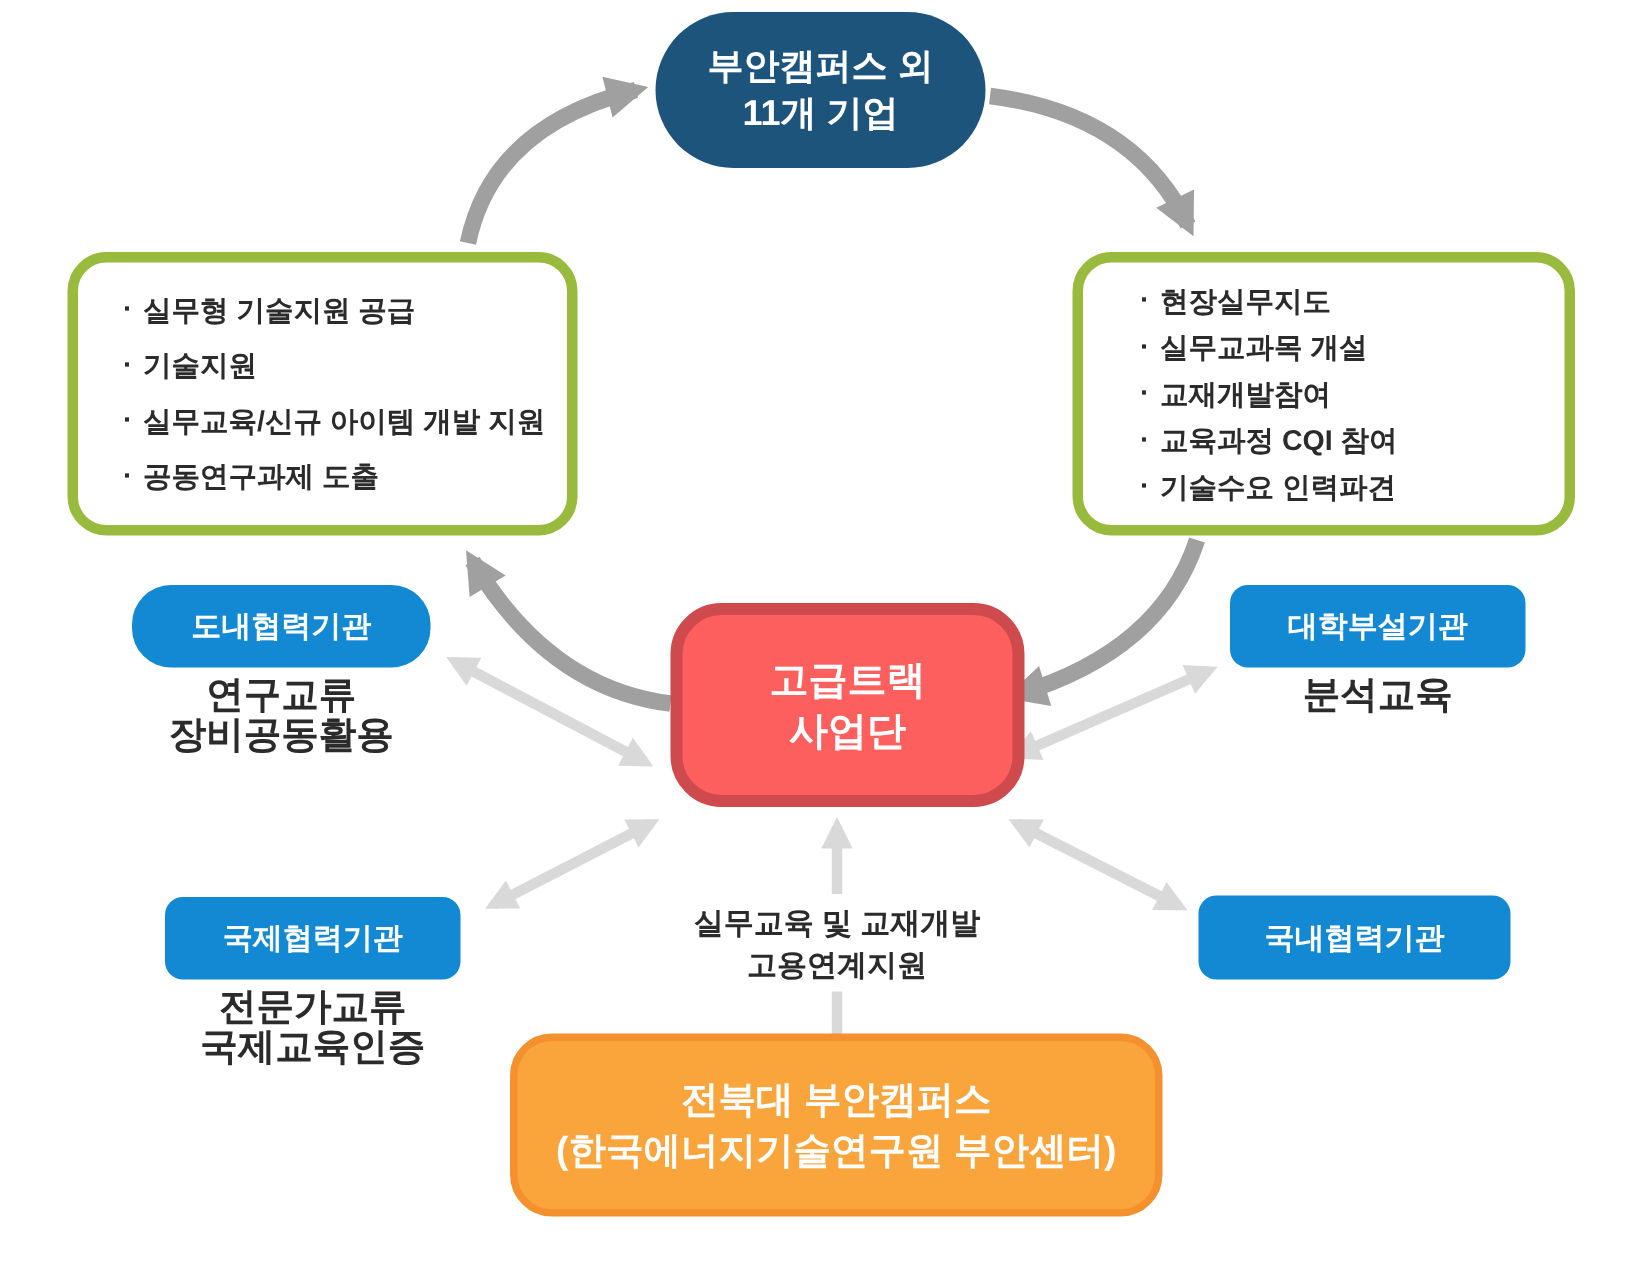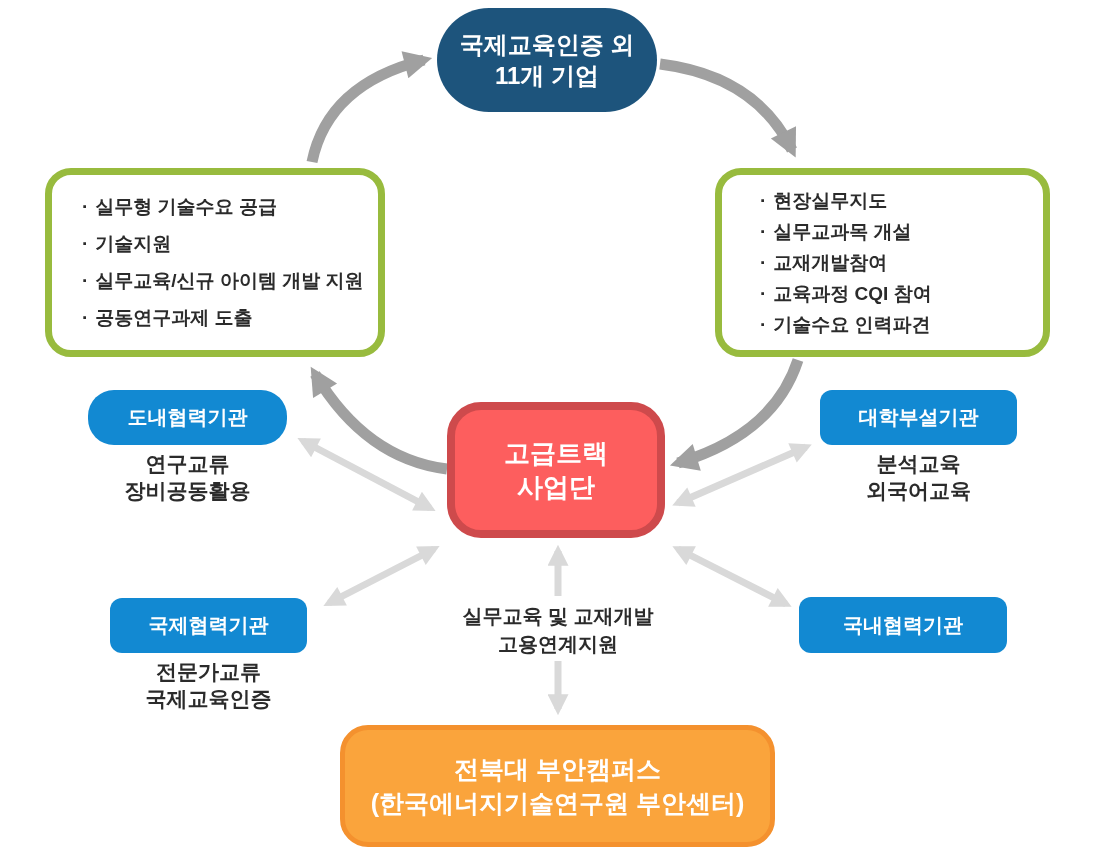--- a/index.html
+++ b/index.html
@@ -16,41 +16,41 @@
   .green-box{
     background:#ffffff;border:7px solid #98bb3e;border-radius:26px;
     align-items:flex-start;justify-content:space-around;
     color:#2b2b2b;font-size:19px;font-weight:600;
   }
   #left-box{left:45px;top:168px;width:340px;height:189px;padding:14px 8px 14px 30px;}
   #right-box{left:715px;top:168px;width:335px;height:189px;padding:10px 8px 10px 38px;}
   .bullet-row{display:flex;align-items:center;white-space:nowrap;}
   .bullet-row .dot{margin-right:7px;}
   .red-box{
-    left:447px;top:402px;width:218px;height:136px;border-radius:34px;
+    left:447px;top:402px;width:236px;height:136px;border-radius:34px;
     border:8px solid #ce4a4c;color:#ffffff;font-size:26px;font-weight:bold;
     line-height:34px;text-align:center;white-space:nowrap;
   }
   .blue-label{
     border-radius:12px;color:#ffffff;font-size:20px;font-weight:bold;white-space:nowrap;
   }
   #p-donae{left:88px;top:390px;width:199px;height:55px;border-radius:26px;}
   #p-daehak{left:820px;top:390px;width:197px;height:55px;}
   #p-gukje{left:110px;top:598px;width:197px;height:55px;}
   #p-guknae{left:799px;top:597px;width:208px;height:56px;justify-content:center;}
   .sub-text{
     position:absolute;z-index:1;text-align:center;color:#2b2b2b;
-    font-size:21px;font-weight:600;line-height:27px;white-space:nowrap;
+    font-size:25px;font-weight:600;line-height:27px;white-space:nowrap;
   }
   #s-donae{left:88px;top:450px;width:199px;}
   #s-daehak{left:820px;top:450px;width:197px;}
   #s-gukje{left:110px;top:658px;width:197px;}
   #center-caption{left:420px;top:602px;width:276px;font-size:20px;line-height:28px;}
   .orange-box{
-    left:340px;top:725px;width:435px;height:122px;border-radius:28px;
+    left:340px;top:689px;width:435px;height:122px;border-radius:28px;
     border:5px solid #f4912e;color:#ffffff;font-size:25px;font-weight:bold;
     line-height:34px;text-align:center;white-space:nowrap;
   }
 </style>
 </head>
 <body>
 
 <div id="canvas">
 
   <svg id="arrows" width="1100" height="855" viewBox="0 0 1100 855">
@@ -70,28 +70,28 @@
 
     <path d="M 303 441 L 430 508" fill="none" stroke="#d9d9d9" stroke-width="7" marker-start="url(#mlight)" marker-end="url(#mlight)"></path>
     <path d="M 678 503 L 806 447" fill="none" stroke="#d9d9d9" stroke-width="7" marker-start="url(#mlight)" marker-end="url(#mlight)"></path>
     <path d="M 434 549 L 329 603" fill="none" stroke="#d9d9d9" stroke-width="7" marker-start="url(#mlight)" marker-end="url(#mlight)"></path>
     <path d="M 678 549 L 786 604" fill="none" stroke="#d9d9d9" stroke-width="7" marker-start="url(#mlight)" marker-end="url(#mlight)"></path>
     <path d="M 558 596 L 558 551" fill="none" stroke="#d9d9d9" stroke-width="7" marker-end="url(#mlight)"></path>
     <path d="M 558 661 L 558 709" fill="none" stroke="#d9d9d9" stroke-width="7" marker-end="url(#mlight)"></path>
   </svg>
 
   <div class="node capsule" style="background:#1d547c">
-    <div>국제교육인증 외</div>
+    <div>부안캠퍼스 외</div>
     <div>11개 기업</div>
   </div>
 
   <div id="left-box" class="node green-box">
     <div class="bullet-row">
       <span class="dot">·</span>
-      <span>실무형 기술수요 공급</span>
+      <span>실무형 기술지원 공급</span>
     </div>
     <div class="bullet-row">
       <span class="dot">·</span>
       <span>기술지원</span>
     </div>
     <div class="bullet-row">
       <span class="dot">·</span>
       <span>실무교육/신규 아이템 개발 지원</span>
     </div>
     <div class="bullet-row">
@@ -134,21 +134,20 @@
   <div id="s-donae" class="sub-text">
     <div>연구교류</div>
     <div>장비공동활용</div>
   </div>
 
   <div id="p-daehak" class="node blue-label" style="background:#1289d2">
     <div>대학부설기관</div>
   </div>
   <div id="s-daehak" class="sub-text">
     <div>분석교육</div>
-    <div>외국어교육</div>
   </div>
 
   <div id="p-gukje" class="node blue-label" style="background:#1289d2">
     <div>국제협력기관</div>
   </div>
   <div id="s-gukje" class="sub-text">
     <div>전문가교류</div>
     <div>국제교육인증</div>
   </div>
 

